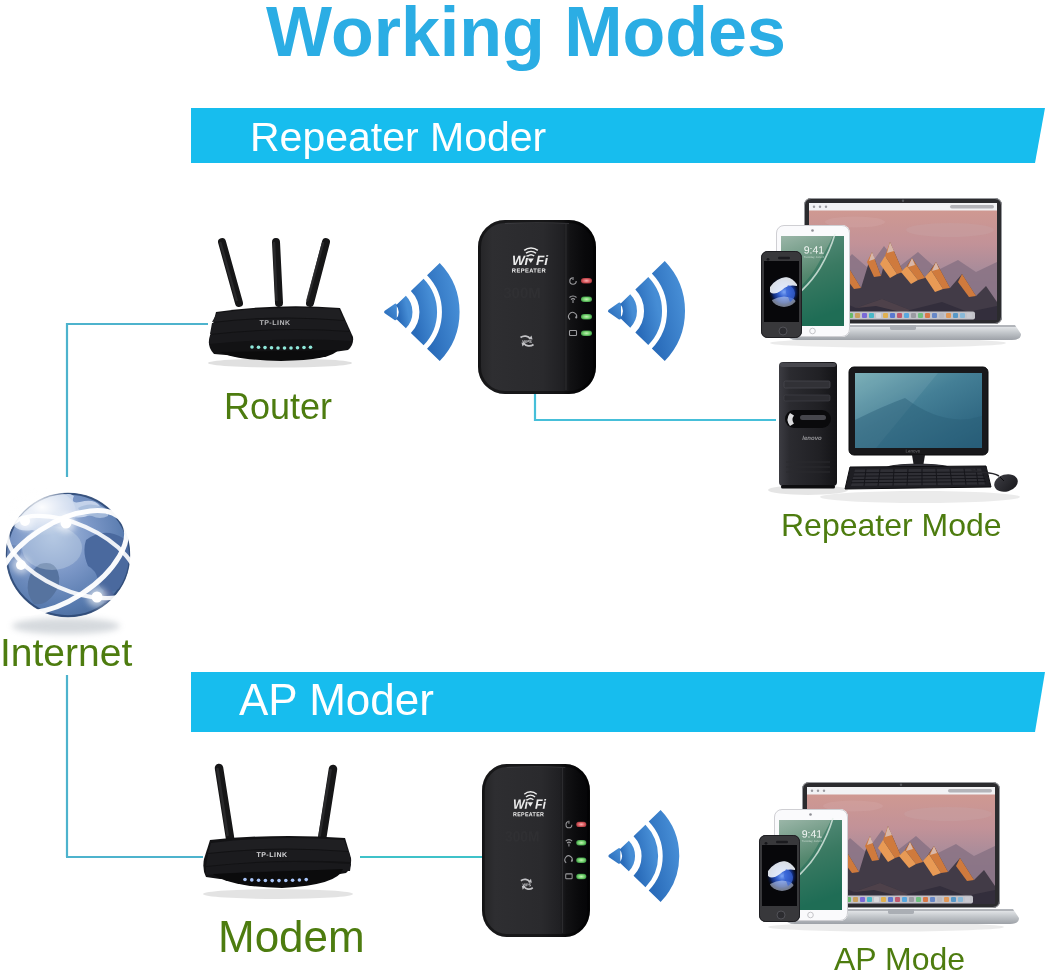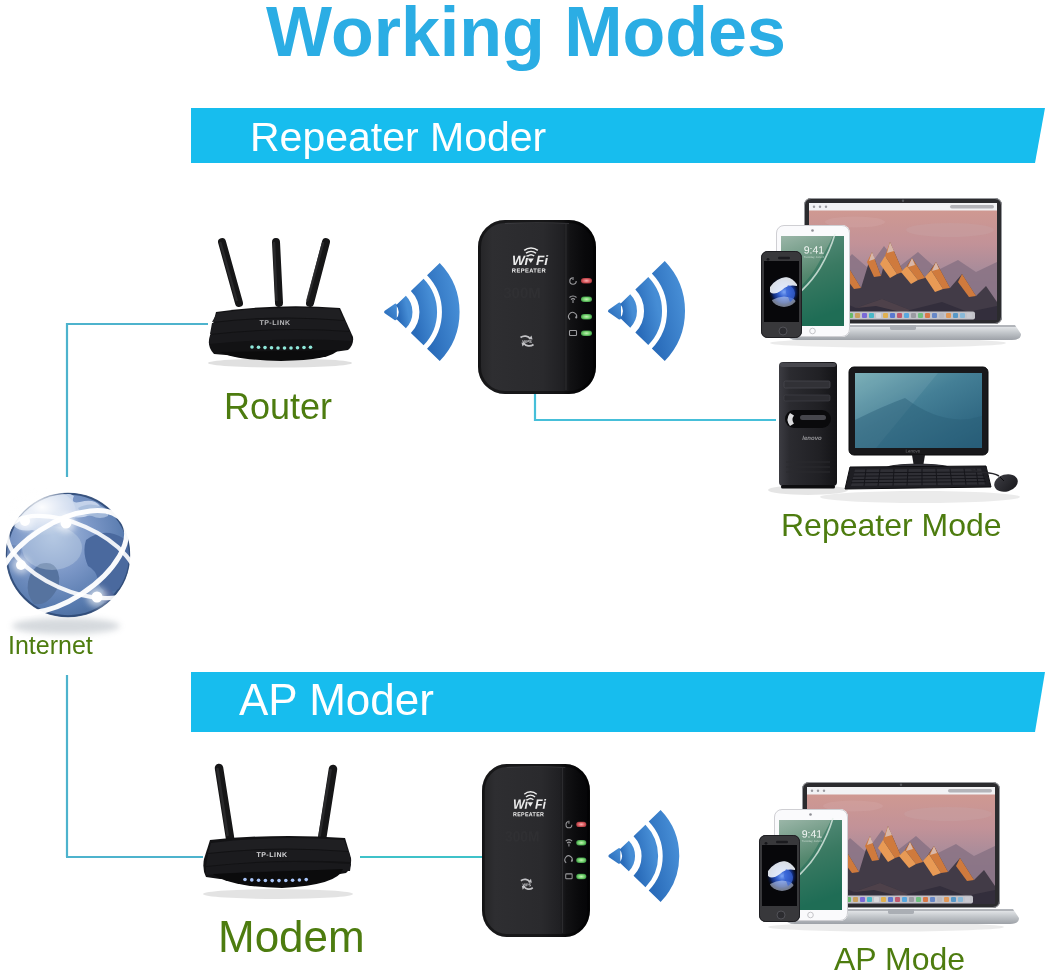--- a/index.html
+++ b/index.html
@@ -408,16 +408,16 @@
         <line x1="976" y1="468.5" x2="978" y2="484.6"></line>
   </g>
 
   <path d="M999,476 C989,470 980,475 971,469" stroke="#26262b" stroke-width="1.6" fill="none"></path>
   <ellipse cx="1006" cy="483" rx="12" ry="8.5" fill="url(#mouseg)" transform="rotate(-16 1006 483)"></ellipse>
   <line x1="1000" y1="477" x2="1004" y2="481" stroke="#0d0d10" stroke-width="1"></line>
 </g>
 </svg>
 
 <div class="abs lbl" style="left:224px;top:386px;font-size:36px;">Router</div>
-<div class="abs lbl" style="left:8px;top:631px;font-size:25px;">Internet</div>
+<div class="abs lbl" style="left:0;top:631px;font-size:39px;">Internet</div>
 <div class="abs lbl" style="left:218px;top:912px;font-size:44px;">Modem</div>
 <div class="abs lbl" style="left:781px;top:507px;font-size:32px;">Repeater Mode</div>
 <div class="abs lbl" style="left:834px;top:941px;font-size:32px;">AP Mode</div>
 
 </body></html>

